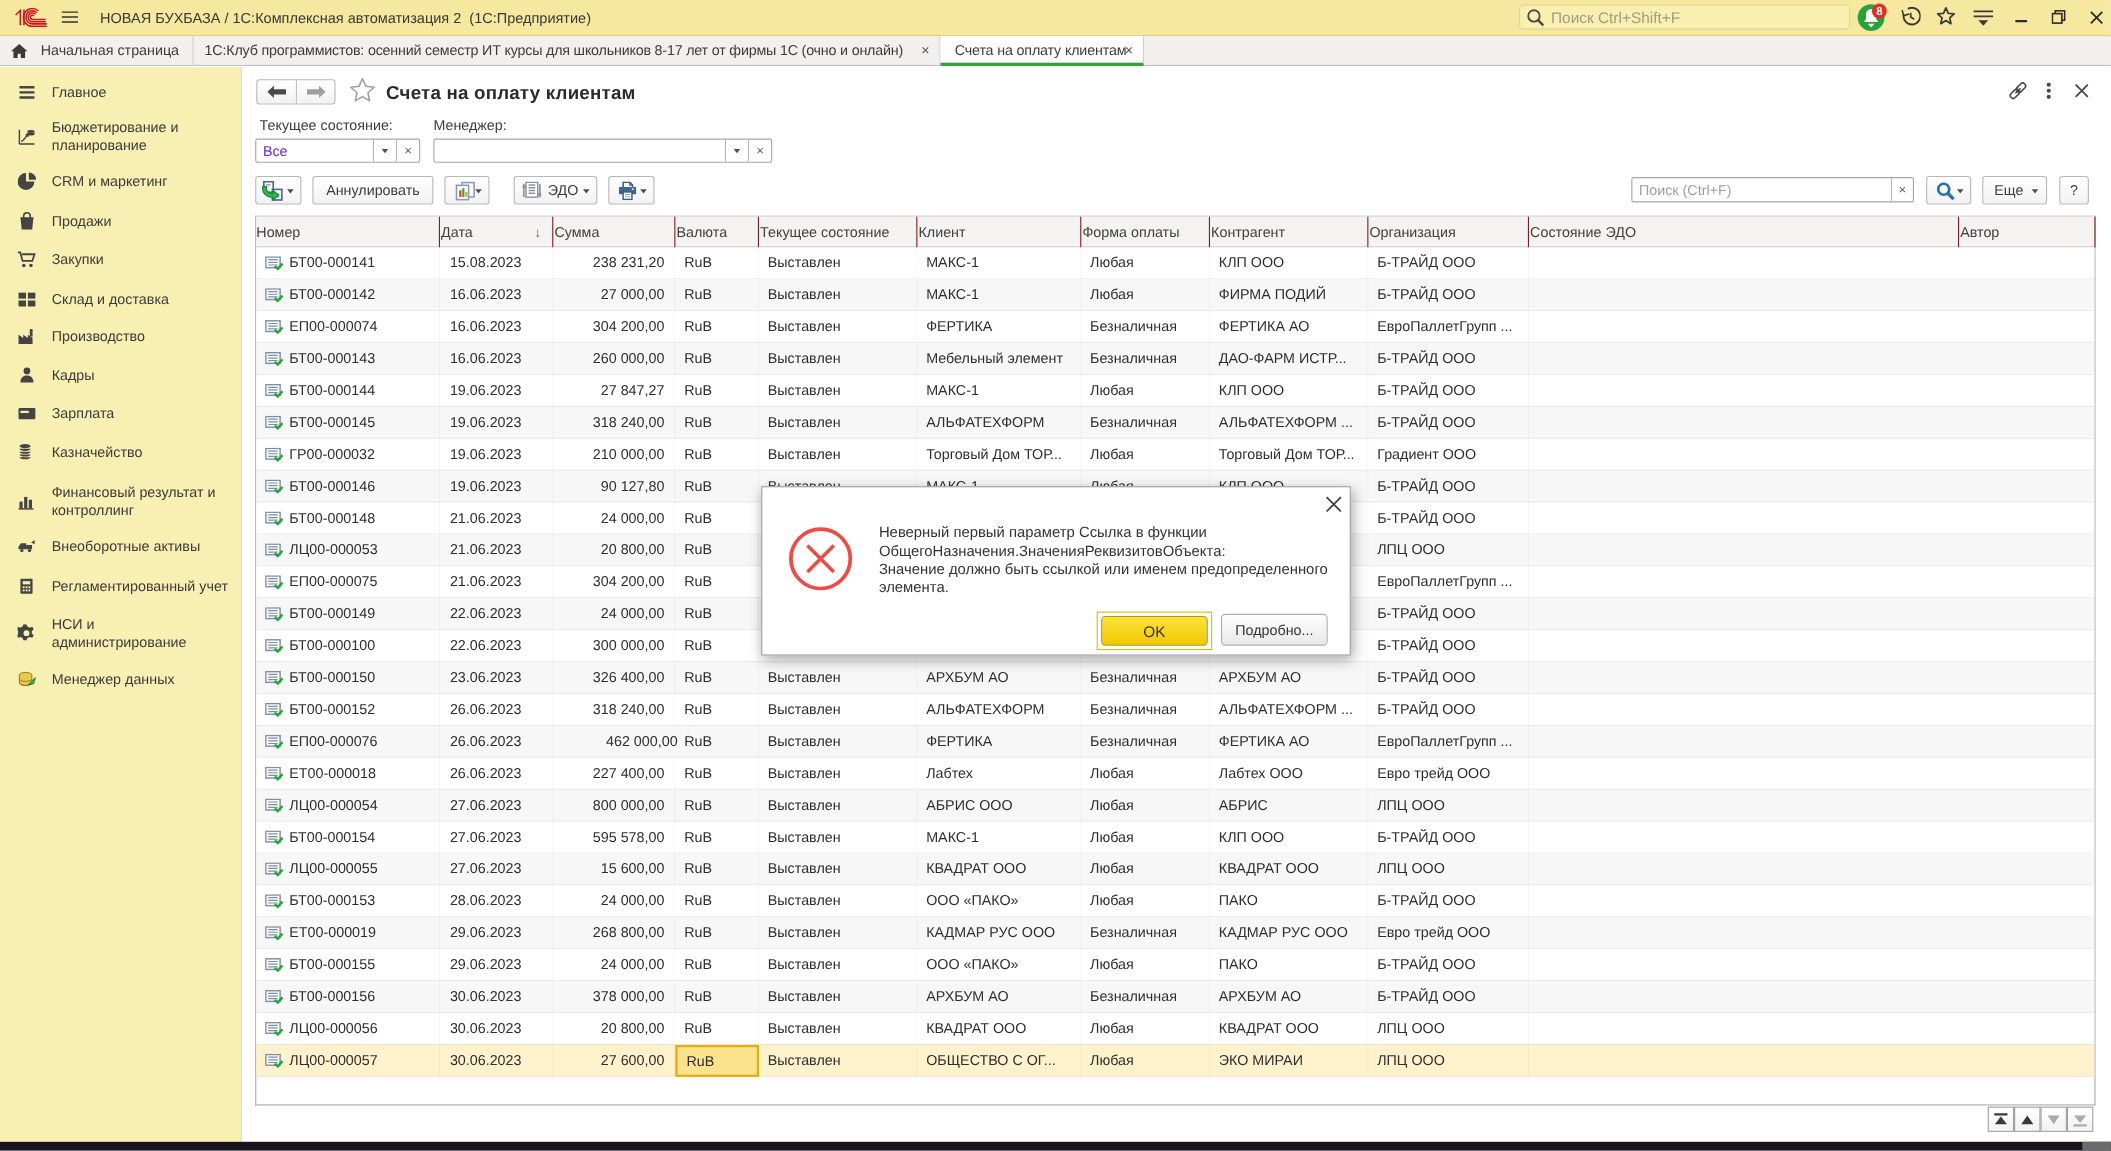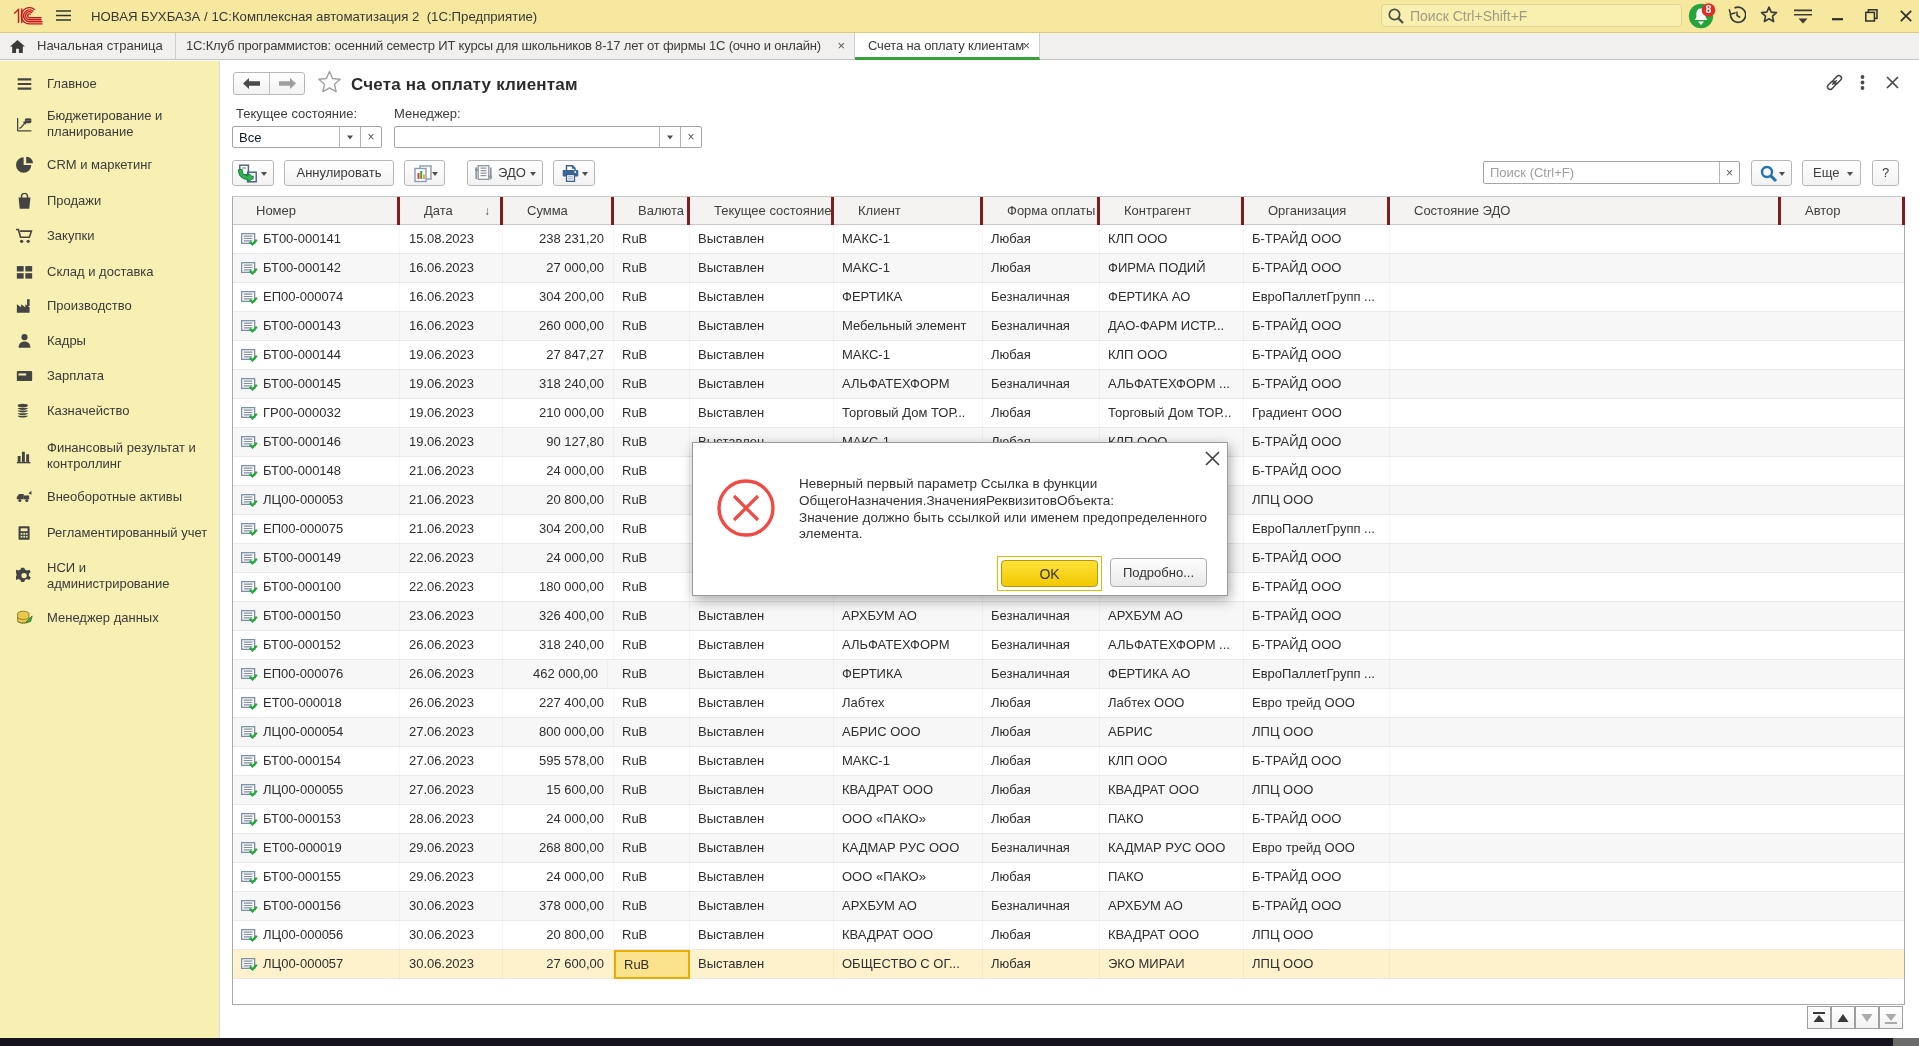--- a/index.html
+++ b/index.html
@@ -11,27 +11,27 @@
 #bottombar{left:0;top:1038px;width:1919px;height:8px;background:#17131e;}
 .tb-title{font-size:13.2px;color:#383838;}
 .tab{position:absolute;top:0;height:27px;color:#3c3c3c;font-size:13px;line-height:26px;white-space:nowrap;}
 .tab .x{color:#555;font-size:13px;}
 .menu-item{position:absolute;left:0;width:220px;color:#3b3b3b;font-size:13px;line-height:16px;}
 .menu-item .mi-ico{position:absolute;left:16px;top:50%;transform:translateY(-50%);width:17px;height:17px;}
 .menu-item .mi-ico svg{width:100%;height:100%;display:block;}
 .menu-item .mi-txt{position:absolute;left:47px;top:50%;transform:translateY(-50%);white-space:nowrap;}
 .btn{position:absolute;background:linear-gradient(#ffffff,#f2f2f2);border:1px solid #b7b7b7;border-radius:3px;font-size:13px;color:#3c3c3c;}
 .combo{position:absolute;border:1px solid #a5a5a5;border-radius:2px;background:#fff;display:flex;}
-.combo .inp{flex:1;font-size:13px;color:#0f172a;padding:3px 6px;line-height:15px;}
+.combo .inp{flex:1;font-size:13px;color:#6d28d9;padding:3px 6px;line-height:15px;}
 .combo .cbtn{width:21px;border-left:1px solid #b5b5b5;position:relative;}
 .caret{display:inline-block;width:0;height:0;border-left:3.5px solid transparent;border-right:3.5px solid transparent;border-top:4.5px solid #4e4e4e;}
 .cbtn .caret{position:absolute;left:50%;top:50%;transform:translate(-50%,-40%);}
 .cbtn .xx{position:absolute;left:50%;top:50%;transform:translate(-50%,-52%);font-size:12px;color:#5a5a5a;}
 #tblhdr{background:#f4f3f1;border-bottom:1px solid #c8c8c8;}
-.hc{position:absolute;top:0;height:28px;border-right:3px solid #7f1d1d;color:#404040;font-size:13px;line-height:28px;padding-left:24px;white-space:nowrap;overflow:hidden;}
+.hc{position:absolute;top:0;height:28px;border-right:1px solid #7f1d1d;color:#404040;font-size:13px;line-height:28px;padding-left:1px;white-space:nowrap;overflow:hidden;}
 .tr{position:absolute;height:29px;}
 .td{position:absolute;top:0;height:29px;font-size:13px;color:#2e2e2e;line-height:28px;white-space:nowrap;overflow:hidden;border-right:1px solid rgba(0,0,0,0.035);}
 .num{text-align:right;padding-right:9px;}
 .rowline{border-bottom:1px solid #e9e9e9;}
 
 </style></head><body>
 <div id="topbar" class="abs"></div>
 <svg class="abs" style="left:13px;top:7px" width="31" height="19" viewBox="0 0 31 19">
     <g fill="none" stroke="#c8161c" stroke-width="1.4">
 <path d="M1.2 6.6 L5.5 2.6 L5.5 16"></path>
@@ -621,21 +621,21 @@
 <div class="tr rowline" style="left:233px;top:573px;width:1671px;background:#ffffff;">
 <div class="td " style="left:-1px;width:168px;">
       <svg width="17" height="14" viewBox="0 0 17 14" style="position:absolute;left:9px;top:8px;">
 <rect x="0.65" y="0.65" width="13" height="9.7" fill="#fdfdfd" stroke="#7d8fa5" stroke-width="1.3"></rect>
 <path d="M2.8 3.1 h8.6 M2.8 5.5 h8.6 M2.8 7.9 h8.6" stroke="#7d8fa5" stroke-width="1.1"></path>
 <path d="M8.8 8.9 l2.7 2.5 4.3-4.7" fill="none" stroke="#21a637" stroke-width="2.2"></path>
       </svg>
       <span style="position:absolute;left:31px;">БТ00-000100</span>
     </div>
 <div class="td " style="left:167px;width:103px;padding-left:9px;">22.06.2023</div>
-<div class="td num" style="left:270px;width:111px;">180 000,00</div>
+<div class="td num" style="left:270px;width:111px;">300 000,00</div>
 <div class="td " style="left:381px;width:76px;padding-left:8px;">RuB</div>
 <div class="td " style="left:457px;width:144px;padding-left:8px;">Выставлен</div>
 <div class="td " style="left:601px;width:149px;padding-left:8px;"></div>
 <div class="td " style="left:750px;width:117px;padding-left:8px;"></div>
 <div class="td " style="left:867px;width:144px;padding-left:8px;"></div>
 <div class="td " style="left:1011px;width:146px;padding-left:8px;">Б-ТРАЙД ООО</div>
 </div>
 <div class="tr rowline" style="left:233px;top:602px;width:1671px;background:#f7f7f7;">
 <div class="td " style="left:-1px;width:168px;">
       <svg width="17" height="14" viewBox="0 0 17 14" style="position:absolute;left:9px;top:8px;">
@@ -675,21 +675,21 @@
 <div class="tr rowline" style="left:233px;top:660px;width:1671px;background:#f7f7f7;">
 <div class="td " style="left:-1px;width:168px;">
       <svg width="17" height="14" viewBox="0 0 17 14" style="position:absolute;left:9px;top:8px;">
 <rect x="0.65" y="0.65" width="13" height="9.7" fill="#fdfdfd" stroke="#7d8fa5" stroke-width="1.3"></rect>
 <path d="M2.8 3.1 h8.6 M2.8 5.5 h8.6 M2.8 7.9 h8.6" stroke="#7d8fa5" stroke-width="1.1"></path>
 <path d="M8.8 8.9 l2.7 2.5 4.3-4.7" fill="none" stroke="#21a637" stroke-width="2.2"></path>
       </svg>
       <span style="position:absolute;left:31px;">ЕП00-000076</span>
     </div>
 <div class="td " style="left:167px;width:103px;padding-left:9px;">26.06.2023</div>
-<div class="td num" style="left:264px;width:111px;text-align:right;">462 000,00</div>
+<div class="td num" style="left:282px;width:111px;text-align:right;">462 000,00</div>
 <div class="td " style="left:381px;width:76px;padding-left:8px;">RuB</div>
 <div class="td " style="left:457px;width:144px;padding-left:8px;">Выставлен</div>
 <div class="td " style="left:601px;width:149px;padding-left:8px;">ФЕРТИКА</div>
 <div class="td " style="left:750px;width:117px;padding-left:8px;">Безналичная</div>
 <div class="td " style="left:867px;width:144px;padding-left:8px;">ФЕРТИКА АО</div>
 <div class="td " style="left:1011px;width:146px;padding-left:8px;">ЕвроПаллетГрупп ...</div>
 </div>
 <div class="tr rowline" style="left:233px;top:689px;width:1671px;background:#ffffff;">
 <div class="td " style="left:-1px;width:168px;">
       <svg width="17" height="14" viewBox="0 0 17 14" style="position:absolute;left:9px;top:8px;">

